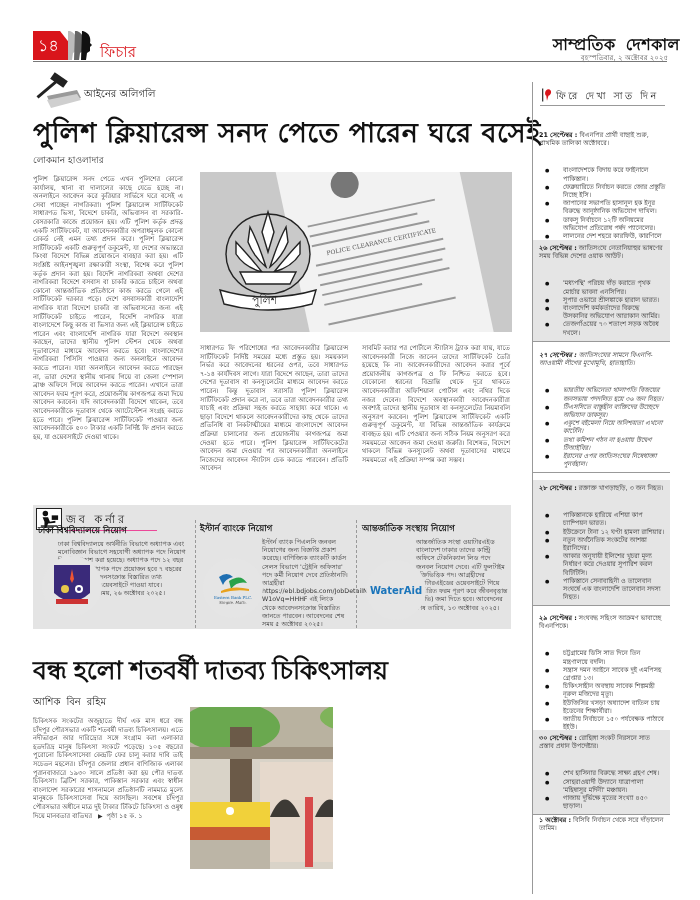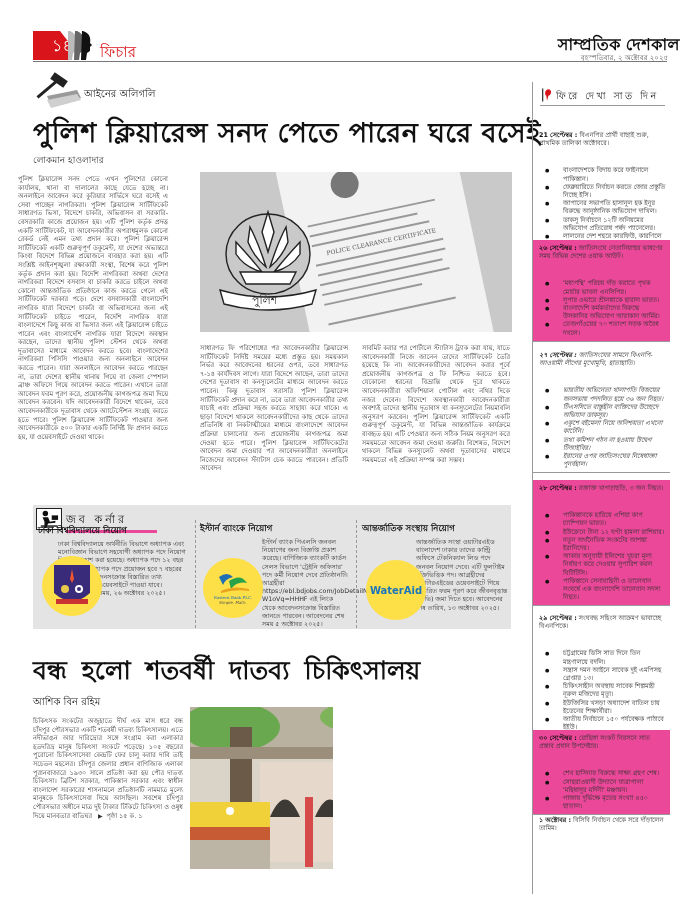--- a/index.html
+++ b/index.html
@@ -1,61 +1,61 @@
 <!DOCTYPE html>
 <html><head>
 <meta charset="utf-8">
 <style>
   * { box-sizing: border-box; margin: 0; padding: 0; }
   html, body { width: 700px; height: 900px; background: #fff; overflow: hidden; }
   body { font-family: "DejaVu Sans", sans-serif; color: #222; position: relative; }
 
   
   .masthead { position: absolute; left: 0; top: 0; width: 700px; height: 62px; }
-  .page-badge { position: absolute; left: 33px; top: 31px; width: 36px; height: 29px; background: #d9151b; color: #fff; font-size: 16px; line-height: 29px; padding-left: 19px; clip-path: polygon(0 0, 75% 0, 100% 40%, 100% 100%, 0 100%); }
+  .page-badge { position: absolute; left: 33px; top: 31px; width: 36px; height: 29px; background: #d9151b; color: #fff; font-size: 16px; line-height: 29px; padding-left: 5px; clip-path: polygon(0 0, 75% 0, 100% 40%, 100% 100%, 0 100%); }
   .head-silhouette { position: absolute; left: 68px; top: 31px; width: 26px; height: 29px; }
   .section-name { position: absolute; left: 100px; top: 40px; color: #d9151b; font-size: 15px; }
-  .brand { position: absolute; right: 20px; top: 32px; font-family: Liberation Sans, sans-serif; font-weight: bold; font-size: 16px; color: #111; letter-spacing: 0.5px; }
+  .brand { position: absolute; right: 20px; top: 32px; font-family: Liberation Mono, monospace; font-weight: bold; font-size: 16px; color: #111; letter-spacing: 0.5px; }
   .issue-date { position: absolute; right: 32px; top: 52px; font-size: 7px; color: #555; }
   .head-rule { position: absolute; left: 33px; top: 61px; width: 634px; height: 1px; background: #777; }
 
   
   .law-icon { position: absolute; left: 33px; top: 70px; width: 52px; height: 46px; }
   .column-label { position: absolute; left: 84px; top: 86px; font-size: 10px; color: #222; }
   .lead-title { position: absolute; left: 33px; top: 112px; width: 500px; font-family: "DejaVu Serif", serif; font-size: 27px; color: #111; letter-spacing: 0.5px; white-space: nowrap; }
   .lead-byline { position: absolute; left: 33px; top: 153px; font-size: 9px; color: #333; }
 
   .body-text { font-size: 6.5px; line-height: 8.6px; color: #333; text-align: justify; }
-  .lead-col1 { position: absolute; left: 18px; top: 175px; width: 150px; }
+  .lead-col1 { position: absolute; left: 33px; top: 175px; width: 150px; }
   .lead-col2 { position: absolute; left: 200px; top: 344px; width: 148px; }
   .lead-col3 { position: absolute; left: 362px; top: 344px; width: 148px; }
   .lead-photo { position: absolute; left: 200px; top: 172px; width: 312px; height: 160px; background: #cbcbcb; overflow: hidden; }
 
   
   .job-box { position: absolute; left: 33px; top: 505px; width: 478px; height: 124px; background: #e4e4e4; }
   .job-icon { position: absolute; left: 36px; top: 508px; width: 26px; height: 22px; border: 1px solid #222; background: #fff; }
-  .job-corner-title { position: absolute; left: 66px; top: 511px; font-size: 11px; letter-spacing: 3px; color: #111; border-bottom: 3px solid #ec4899; padding-right: 30px; }
+  .job-corner-title { position: absolute; left: 66px; top: 511px; font-size: 11px; letter-spacing: 3px; color: #111; border-bottom: 1px solid #ec4899; padding-right: 30px; }
   .job-col { position: absolute; top: 522px; }
   .job-title { font-size: 8.5px; font-weight: bold; color: #111; margin-bottom: 2px; }
   .job-text { font-size: 6.3px; line-height: 8.2px; color: #333; }
-  .job-logo { position: absolute; width: 60px; height: 60px; border-radius: 50%; background: #fde047; display: flex; align-items: center; justify-content: center; }
+  .job-logo { position: absolute; width: 60px; height: 60px; border-radius: 50%; background: #e5e5e5; display: flex; align-items: center; justify-content: center; }
   .job-divider { position: absolute; top: 520px; width: 0; height: 108px; border-left: 1px dashed #999; }
 
   
-  .story2-title { position: absolute; left: 33px; top: 651px; font-family: Liberation Mono, monospace; font-size: 25px; color: #111; white-space: nowrap; }
-  .story2-byline { position: absolute; left: 33px; top: 694px; font-size: 10px; color: #222; }
+  .story2-title { position: absolute; left: 33px; top: 651px; font-family: Liberation Sans, sans-serif; font-size: 25px; color: #111; white-space: nowrap; }
+  .story2-byline { position: absolute; left: 33px; top: 694px; font-size: 10px; color: #222; font-family: Liberation Mono, monospace; }
   .story2-text { position: absolute; left: 33px; top: 717px; width: 150px; }
 
   
   .sidebar { position: absolute; left: 532px; top: 82px; width: 166px; height: 812px; border-left: 1px solid #999; }
   .sb-pin { position: absolute; left: 542px; top: 87px; width: 10px; height: 16px; }
   .sb-title { position: absolute; left: 556px; top: 89px; font-size: 9.5px; letter-spacing: 2.5px; color: #222; }
   .sb-rule { position: absolute; left: 540px; top: 105px; width: 125px; height: 1px; background: #999; }
   .day { position: absolute; left: 533px; width: 137px; padding: 4px 4px 4px 6px; border-bottom: 1px solid #999; }
-  .day.shaded { background: #ec4899; }
+  .day.shaded { background: #e5e5e5; }
   .day-head { font-size: 6.4px; line-height: 8.2px; color: #333; }
   .day-date { font-weight: bold; color: #111; }
   .day ul { list-style: none; margin-top: 19px; }
   .day li { position: relative; padding-left: 24px; font-size: 6.4px; line-height: 8.2px; color: #333; }
   .day li::before { content: "●"; position: absolute; left: 6px; top: 0; font-size: 5px; color: #111; }
   .bottom-arrow { font-size: 6px; }
 </style>
 </head>
 <body>
 

